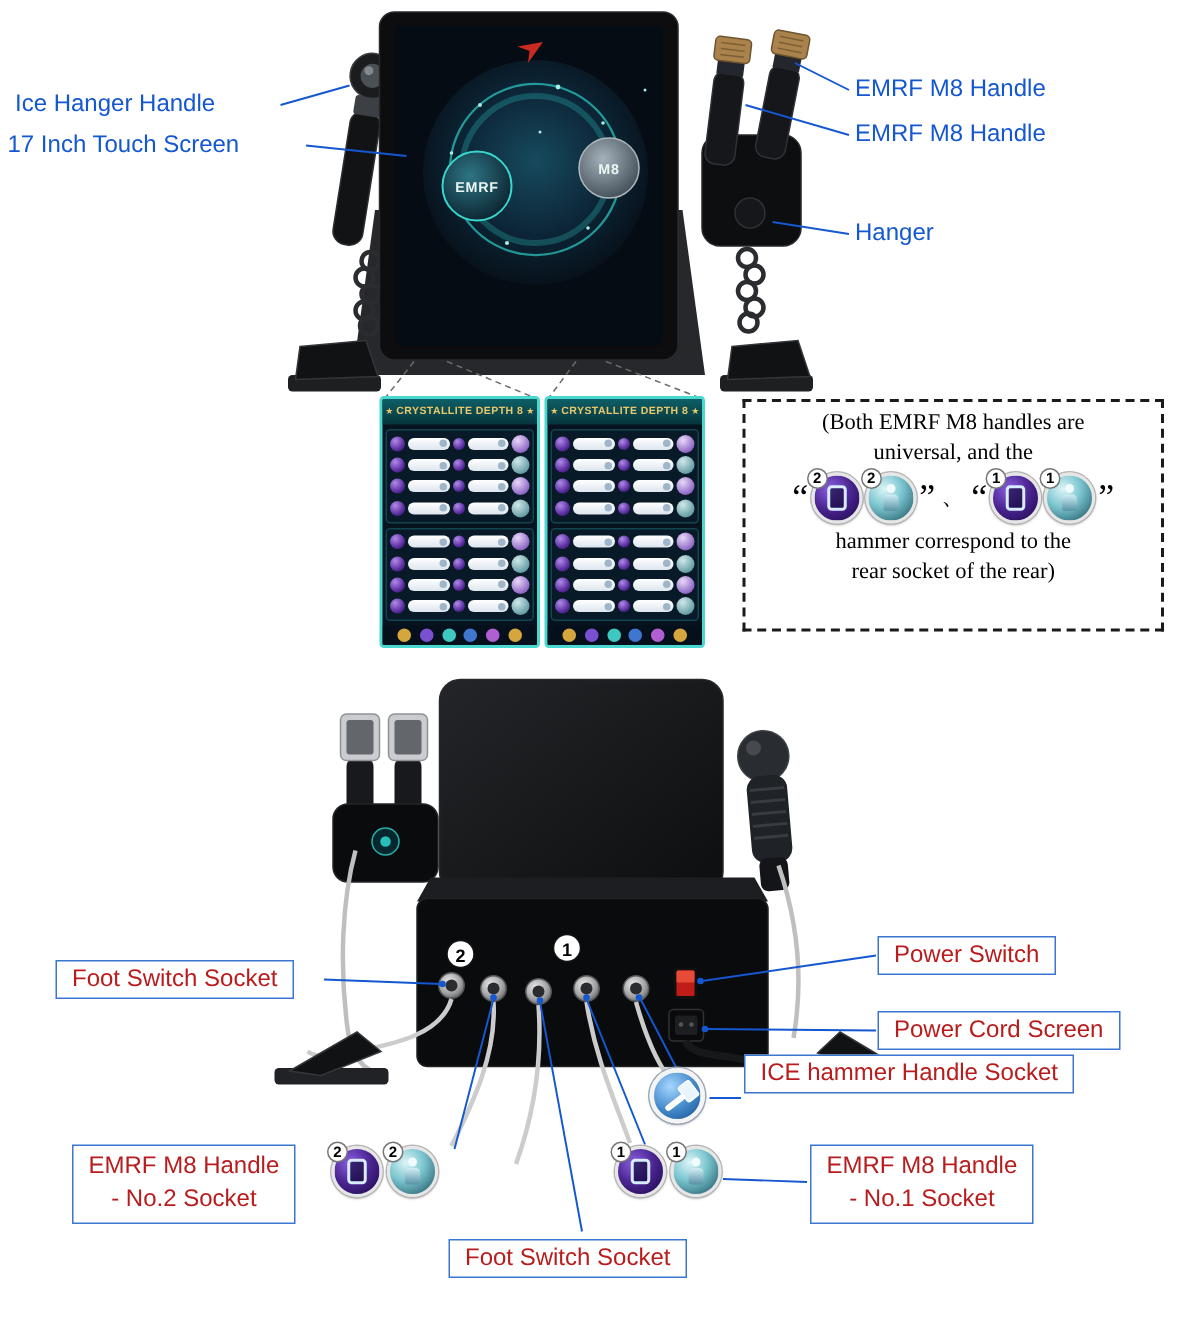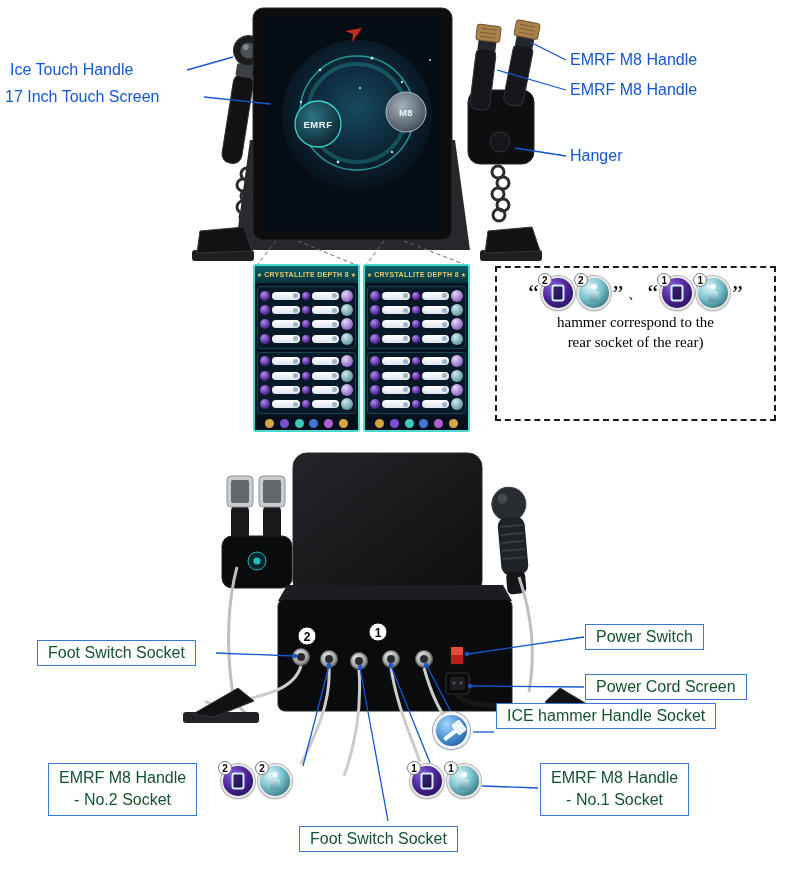--- a/index.html
+++ b/index.html
@@ -5,21 +5,21 @@
   *{margin:0;padding:0;box-sizing:border-box}
   html,body{background:#fff}
   body{font-family:"Liberation Sans",sans-serif}
   .canvas{position:relative;width:800px;height:885px;background:#fff;overflow:hidden}
   .art{position:absolute;left:0;top:0}
   svg text{font-family:"Liberation Sans",sans-serif}
   .btn-txt{fill:#eaf7f5;font-size:9.5px;font-weight:bold;text-anchor:middle;letter-spacing:.5px}
   .num-txt{fill:#000;font-size:12px;font-weight:bold;text-anchor:middle}
 
   .lbl{position:absolute;color:#1457d0;font-size:16px;white-space:nowrap}
-  .boxlbl{position:absolute;color:#14532d;font-size:16px;border:1px solid #3a76d2;background:#fff;
+  .boxlbl{position:absolute;color:#b91c1c;font-size:16px;border:1px solid #3a76d2;background:#fff;
           padding:3px 10px;white-space:nowrap}
   .boxlbl.two{display:flex;flex-direction:column;align-items:center;line-height:1.4}
 
   
   .note{position:absolute;left:495px;top:266px;width:281px;height:155px;border:2px dashed #1a1a1a;
         font-family:"Liberation Serif",serif;font-size:15px;color:#000;text-align:center;
         padding:5px 2px;line-height:1.3}
   .note-line{white-space:nowrap}
   .note-icons{display:flex;align-items:center;justify-content:center;gap:2px;margin:3px 0}
   .q{font-size:24px;line-height:20px;font-family:"Liberation Serif",serif}
@@ -296,21 +296,21 @@
           <circle cx="467" cy="654" r="2.2"></circle>
           <circle cx="470" cy="686" r="2.2"></circle>
         <circle cx="329" cy="665" r="2.2"></circle>
           <circle cx="391" cy="665" r="2.2"></circle>
           <circle cx="360" cy="667" r="2.2"></circle>
         <circle cx="426" cy="665" r="2.2"></circle>
       </g>
     </g>
   </svg>
 
-  <div class="lbl" style="left:10px;top:61px">Ice Touch Handle</div>
+  <div class="lbl" style="left:10px;top:61px">Ice Hanger Handle</div>
   <div class="lbl" style="left:5px;top:88px">17 Inch Touch Screen</div>
   <div class="lbl" style="left:570px;top:51px">EMRF M8 Handle</div>
   <div class="lbl" style="left:570px;top:81px">EMRF M8 Handle</div>
   <div class="lbl" style="left:570px;top:147px">Hanger</div>
 
   <div class="mscreen" style="left:253px;top:264px">
     <div class="ms-header">
       <span class="star">★</span>
       <span class="ms-title">CRYSTALLITE DEPTH 8</span>
       <span class="star">★</span>
@@ -459,20 +459,22 @@
       <span class="dot" style="background:#d6a63e"></span>
       <span class="dot" style="background:#7a4fd0"></span>
       <span class="dot" style="background:#3ec8c0"></span>
       <span class="dot" style="background:#3e76d0"></span>
       <span class="dot" style="background:#b05fd0"></span>
       <span class="dot" style="background:#d6a63e"></span>
     </div>
   </div>
 
   <div class="note">
+    <div class="note-line">(Both EMRF M8 handles are</div>
+    <div class="note-line">universal, and the</div>
     <div class="note-icons">
       <span class="q">“</span>
       <span class="micon purple">
           <span class="glyph-dev"></span>
           <span class="mbadge">2</span>
         </span>
       <span class="micon teal">
           <span class="glyph-person"></span>
           <span class="mbadge">2</span>
         </span>

